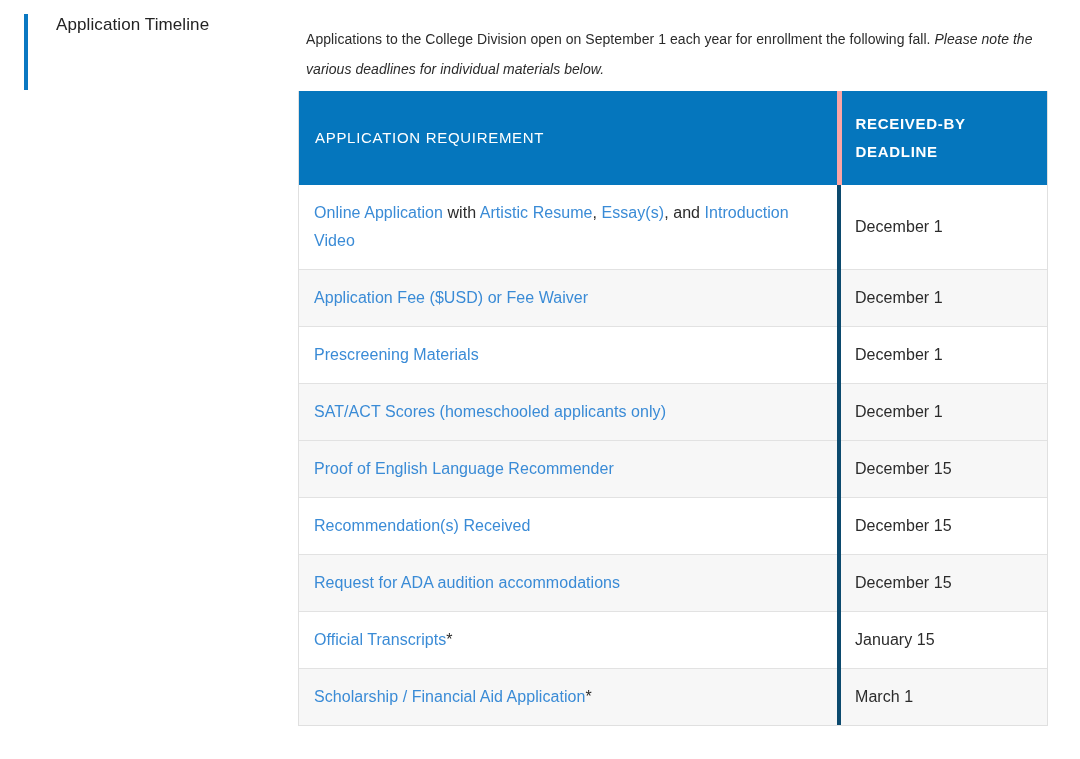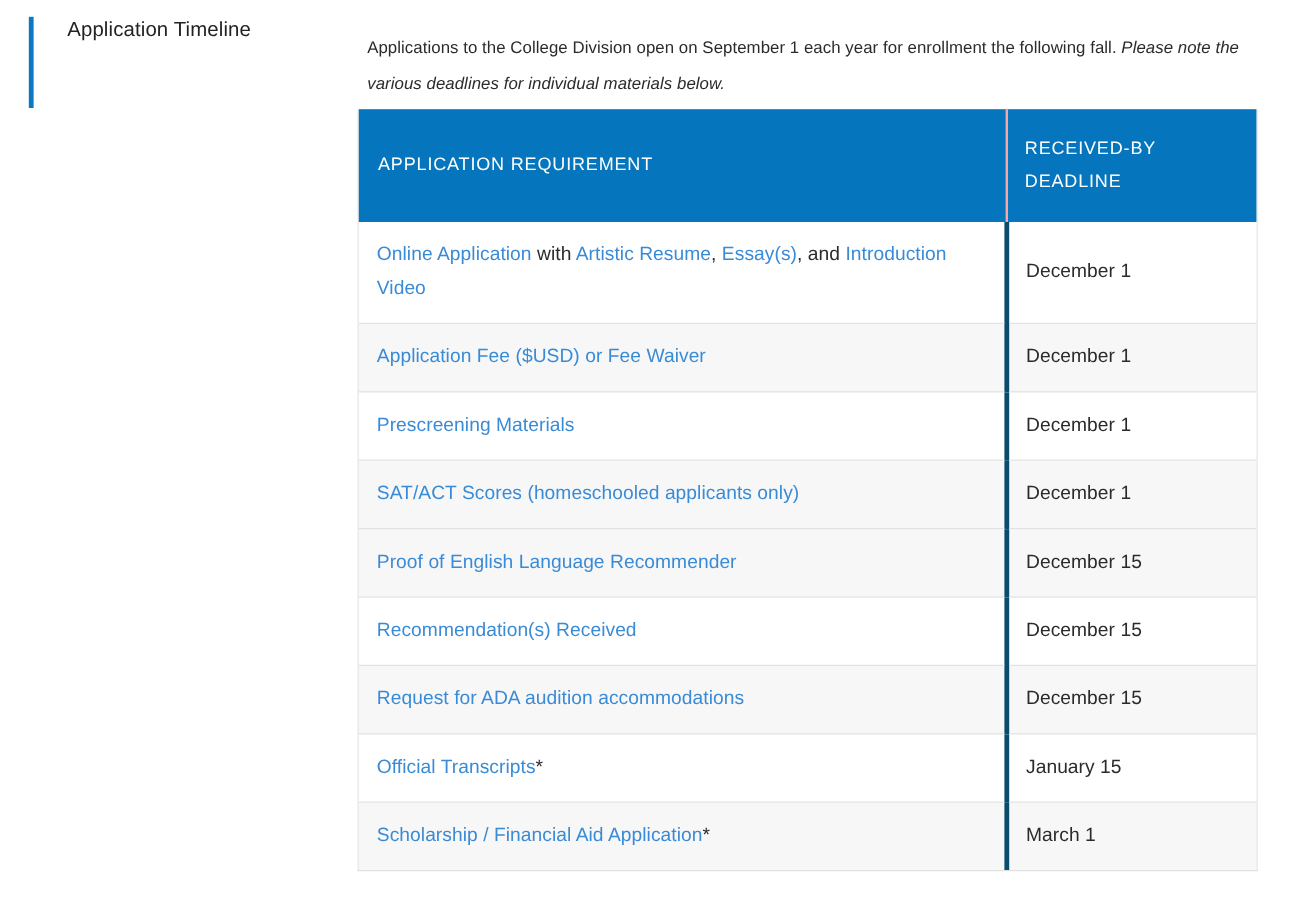--- a/index.html
+++ b/index.html
@@ -89,22 +89,23 @@
     font-weight: 400;
     letter-spacing: 0.7px;
     text-align: left;
     vertical-align: middle;
     padding: 0 16px;
     height: 94px;
     line-height: 28px;
     border: none;
   }
   table.deadlines thead th.th-dl {
-    border-left: 2px solid #fca5a5;
+    border-left: 5px solid #fca5a5;
     padding-left: 14px;
+    font-weight: bold;
   }
   .th-line { display: block; }
 
   table.deadlines tbody td {
     font-size: 16px;
     line-height: 28px;
     color: #2b2b2b;
     padding: 14px 16px;
     vertical-align: middle;
     border-bottom: 1px solid #e2e2e2;

